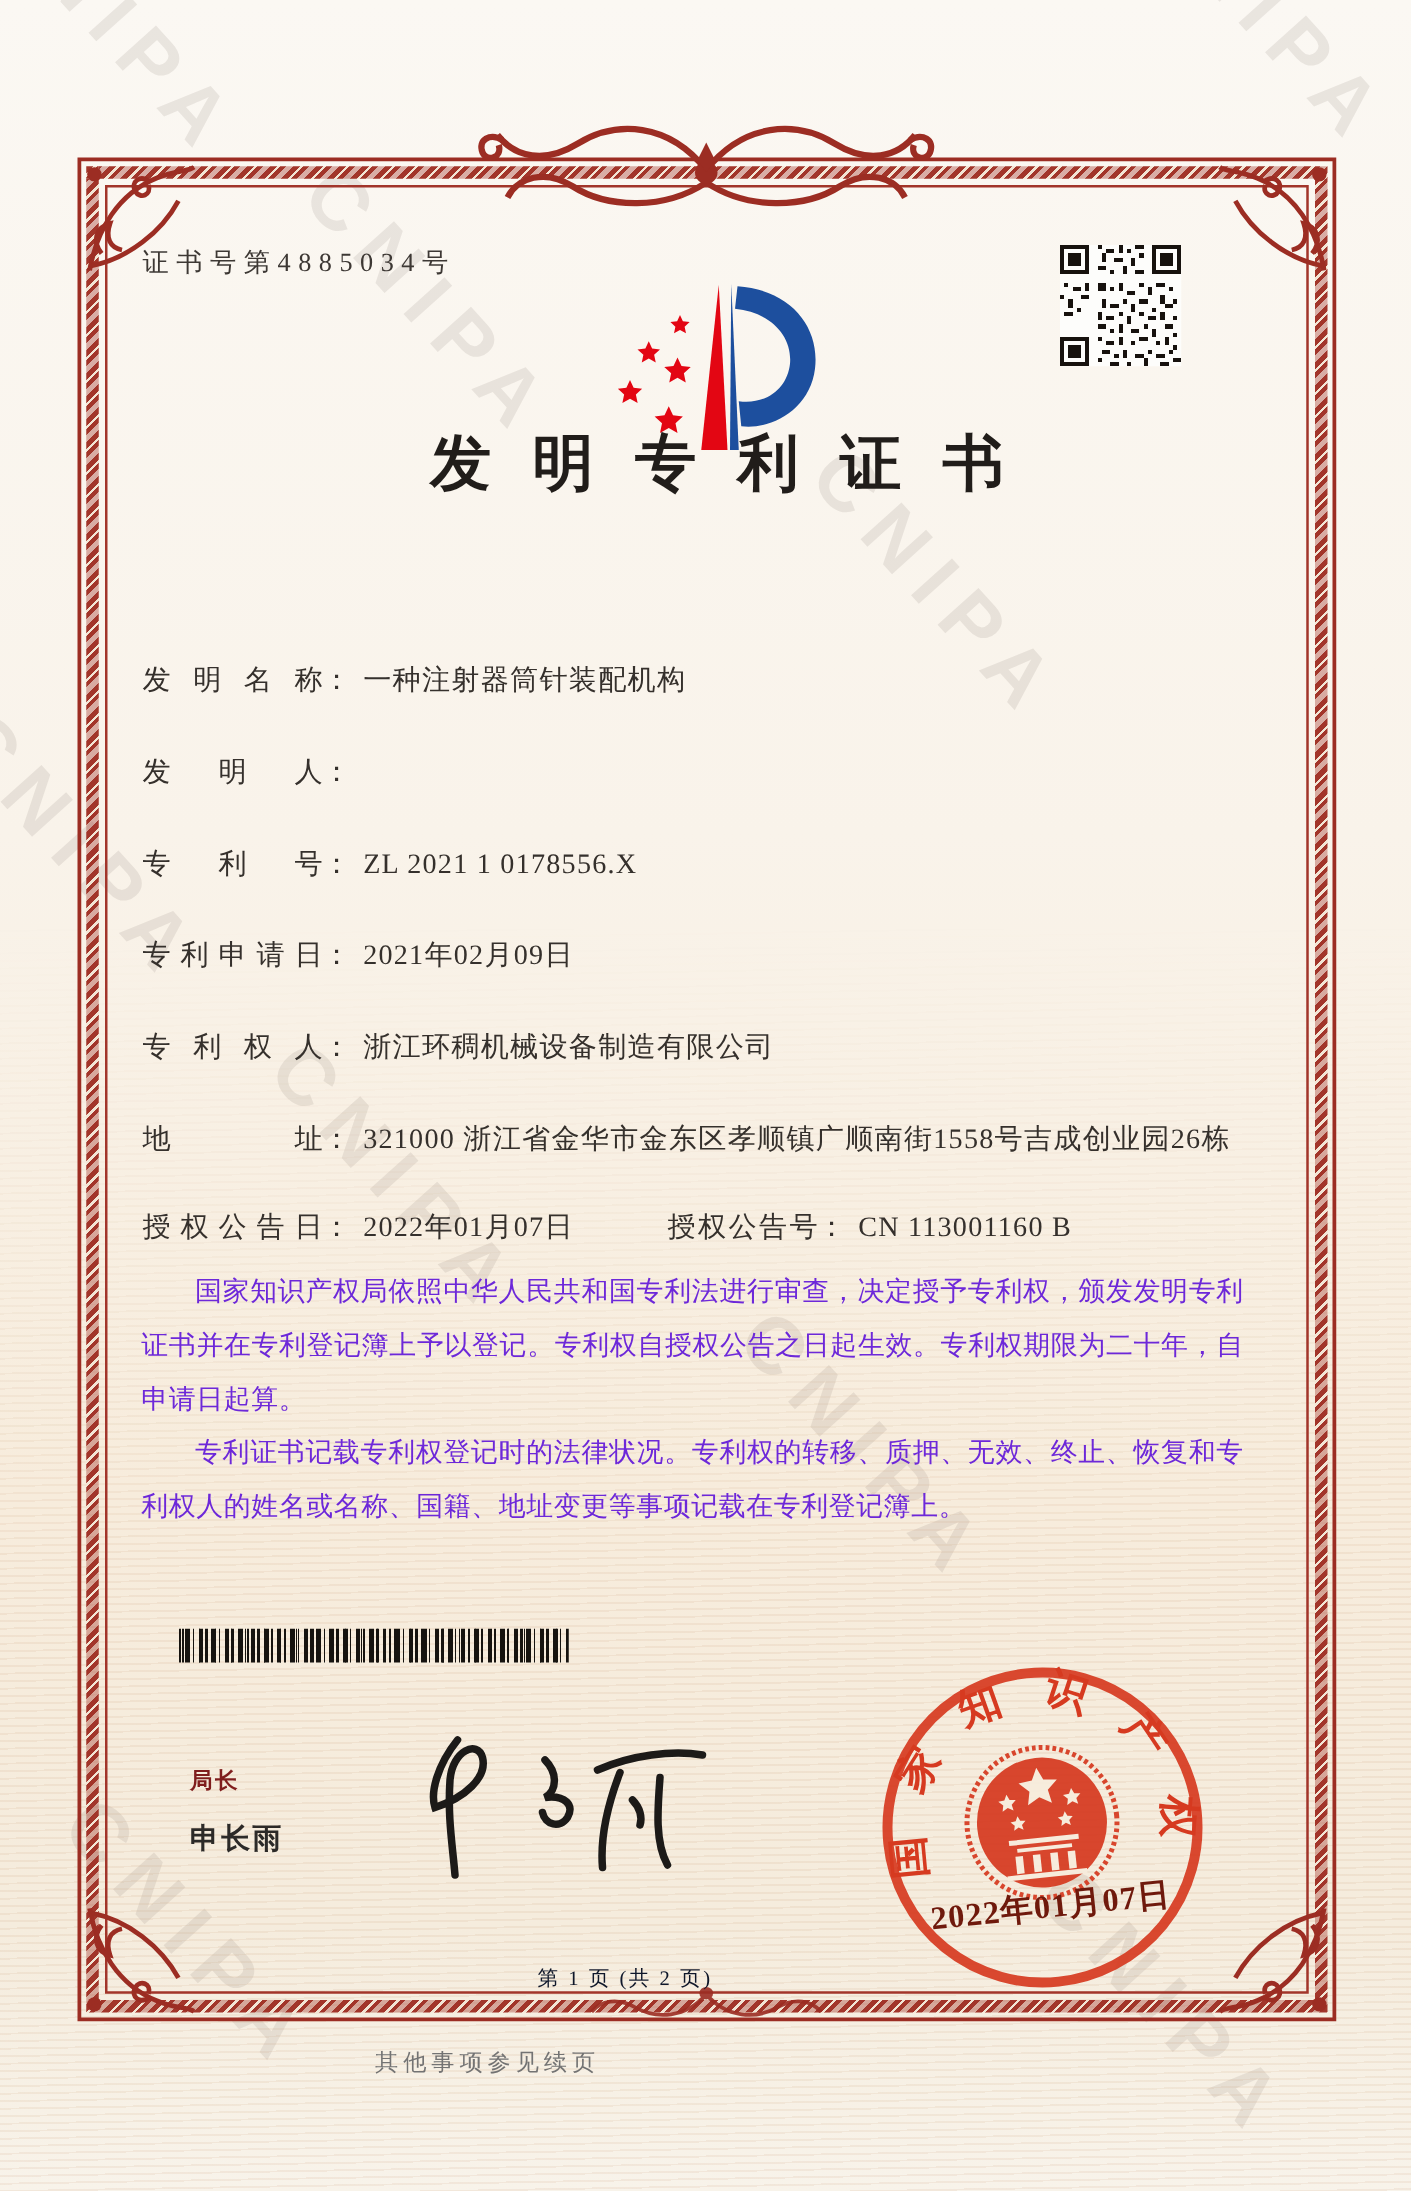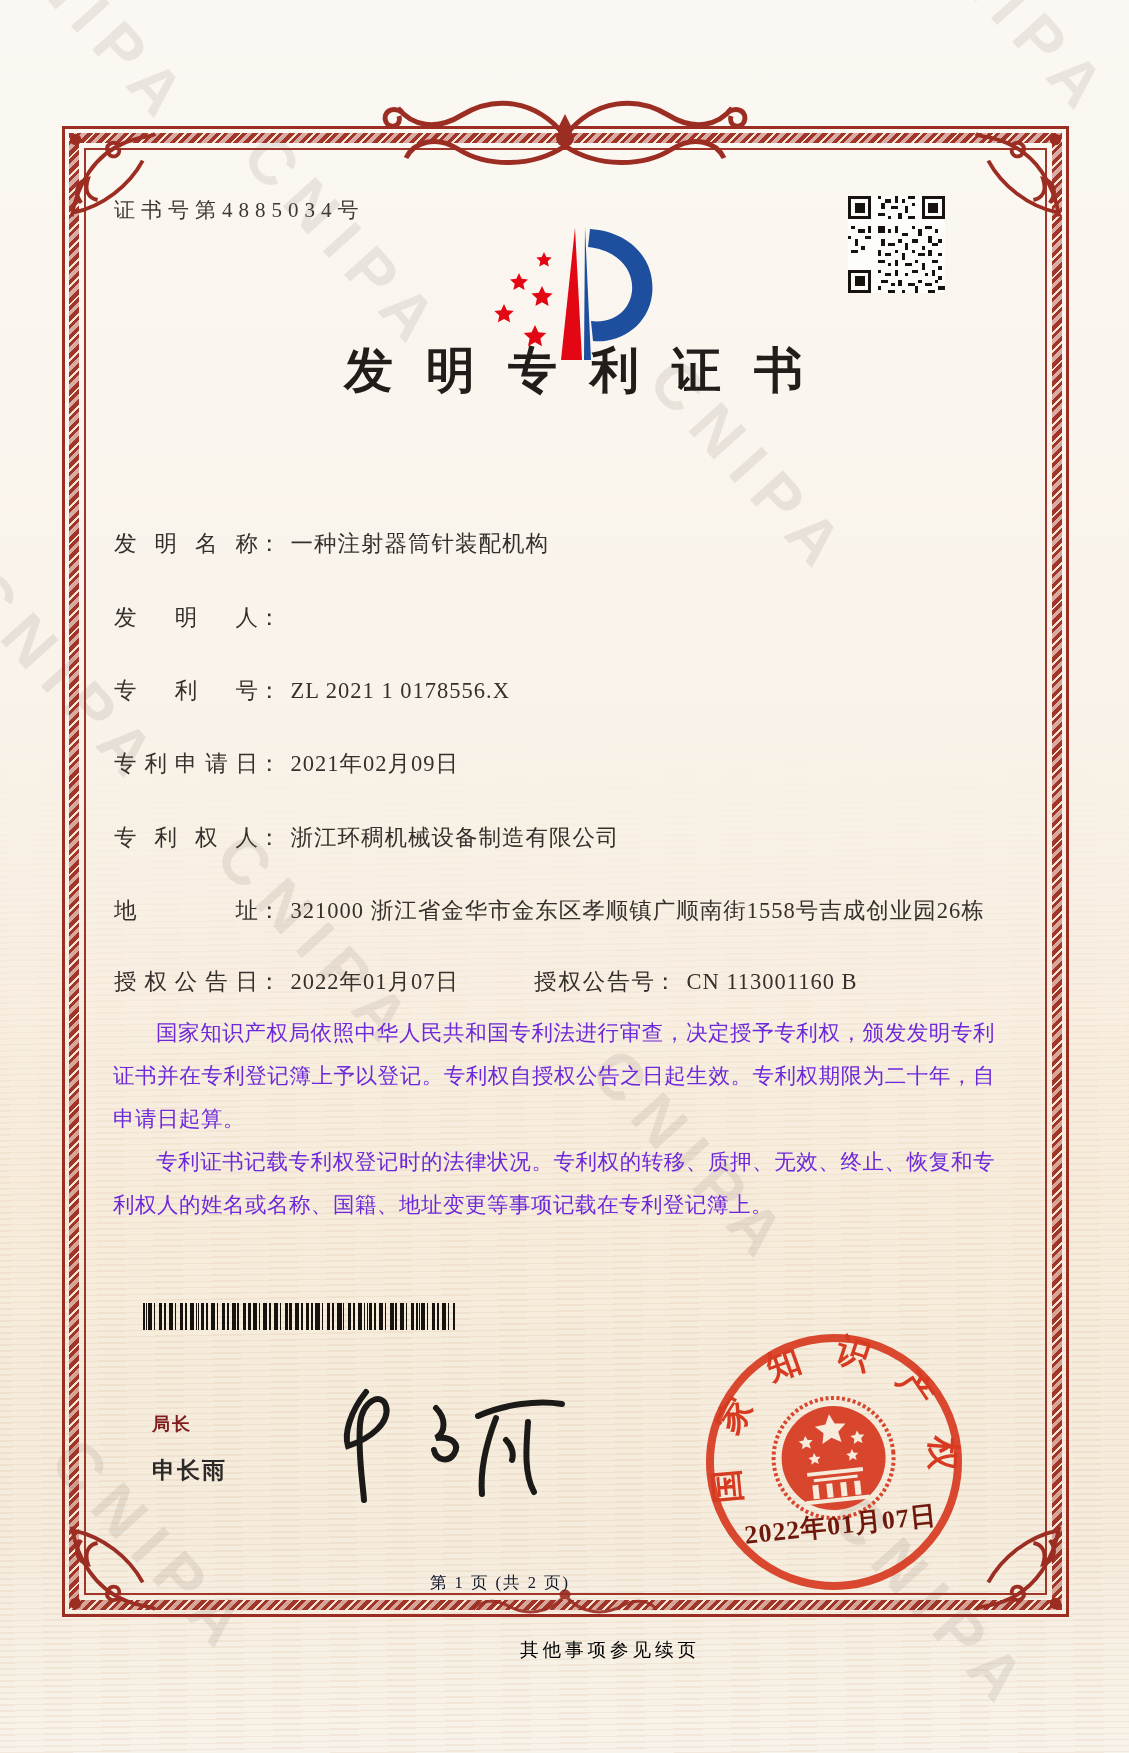--- a/index.html
+++ b/index.html
@@ -54,22 +54,22 @@
     font-weight:bold;font-size:23px;color:#2c2a28;letter-spacing:2px;text-align:center;}
   .sig-script{position:absolute;left:320px;top:1378px;}
   
   .seal{position:absolute;left:702px;top:1330px;width:264px;height:264px;transform:rotate(-6deg);}
   .seal-date{position:absolute;left:0;right:0;top:178px;text-align:center;
     font-size:26px;font-weight:bold;color:#6f190c;letter-spacing:1px;
     font-family:"Liberation Serif","DejaVu Serif",serif;}
   
   .pagination{position:absolute;left:330px;top:1572px;width:340px;text-align:center;
     font-size:16.5px;color:#0f172a;letter-spacing:2px;}
-  .footer-note{position:absolute;left:300px;top:1637px;width:400px;text-align:right;
-    font-size:18.5px;color:#000000;letter-spacing:4px;}
+  .footer-note{position:absolute;left:300px;top:1637px;width:400px;text-align:left;
+    font-size:18.5px;color:#737373;letter-spacing:4px;}
 </style>
 </head>
 <body>
 
 <div class="wm" style="left:-40px;top:-20px">CNIPA</div>
 <div class="wm" style="left:880px;top:-28px">CNIPA</div>
 <div class="wm" style="left:212px;top:205px">CNIPA</div>
 <div class="wm" style="left:618px;top:430px">CNIPA</div>
 <div class="wm" style="left:-70px;top:640px">CNIPA</div>
 <div class="wm" style="left:185px;top:905px">CNIPA</div>

